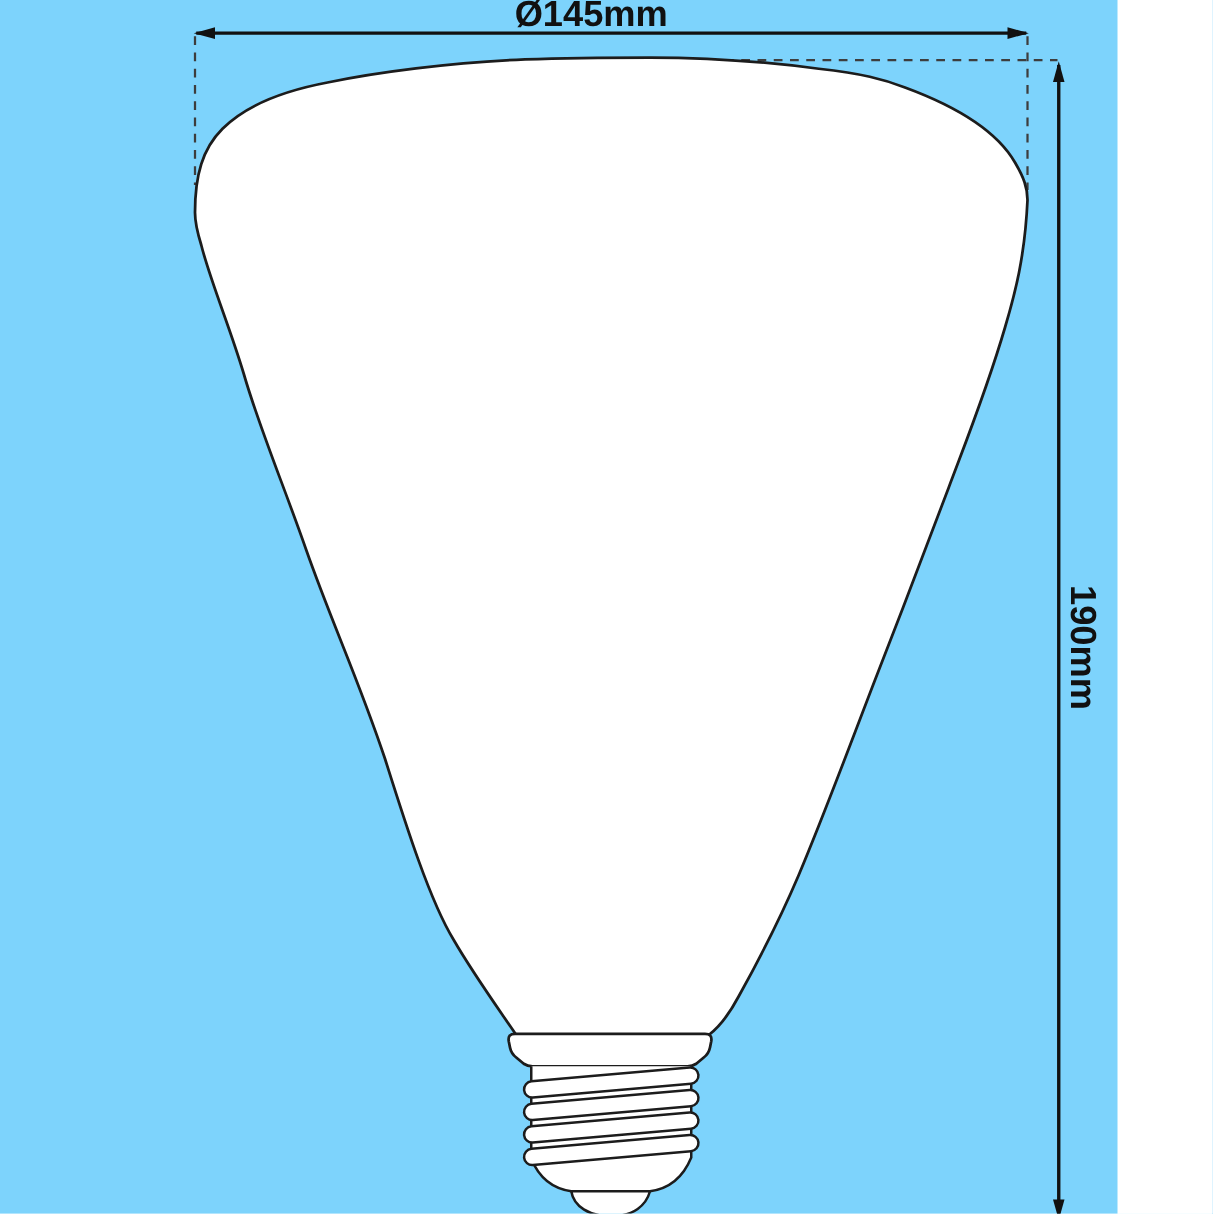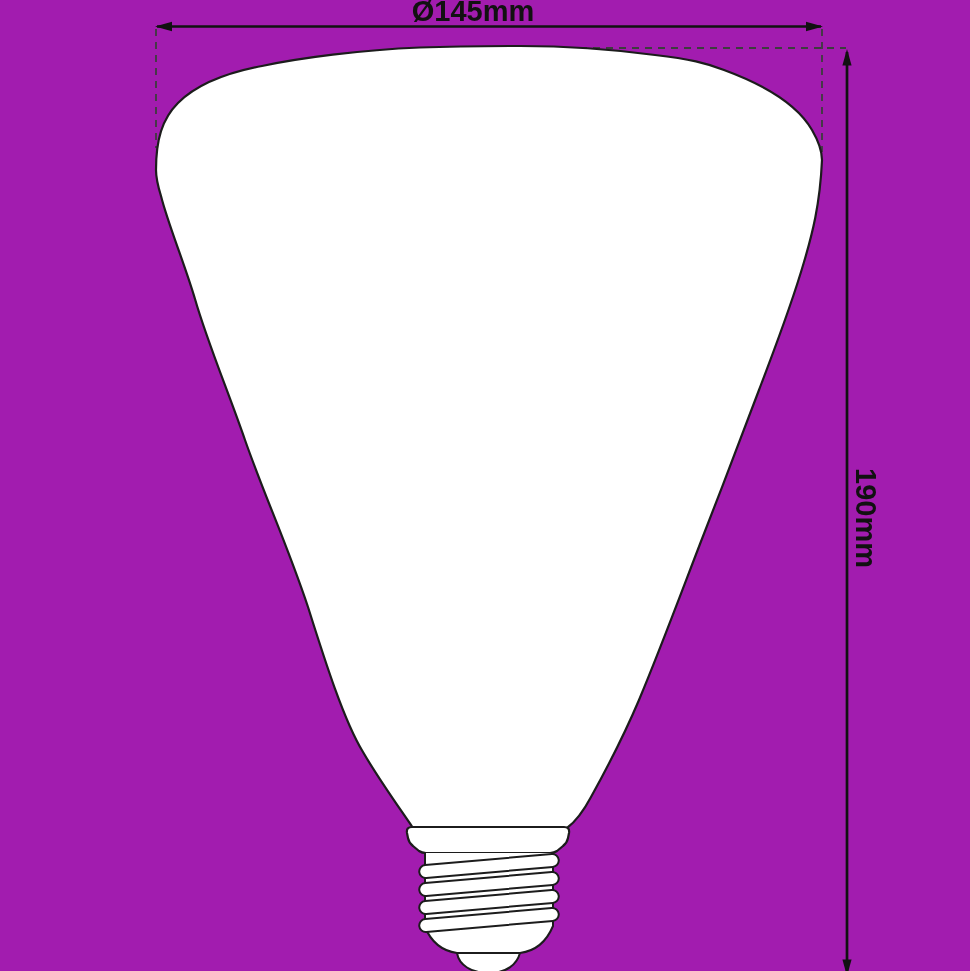--- a/index.html
+++ b/index.html
@@ -1,20 +1,20 @@
 <!DOCTYPE html>
 <html><head>
 <meta charset="utf-8">
 <style>
   html, body { margin: 0; padding: 0; background: #ffffff; }
   .stage {
     position: relative;
-    width: 970px;
+    width: 894px;
     height: 971px;
-    background: #a21caf;
+    background: #7dd3fc;
     overflow: hidden;
     font-family: "Liberation Sans", "DejaVu Sans", sans-serif;
   }
   .stage svg { position: absolute; inset: 0; display: block; }
   text {
     font-family: "Liberation Sans", "DejaVu Sans", sans-serif;
     font-weight: 700;
     font-size: 29px;
     fill: #111111;
   }

